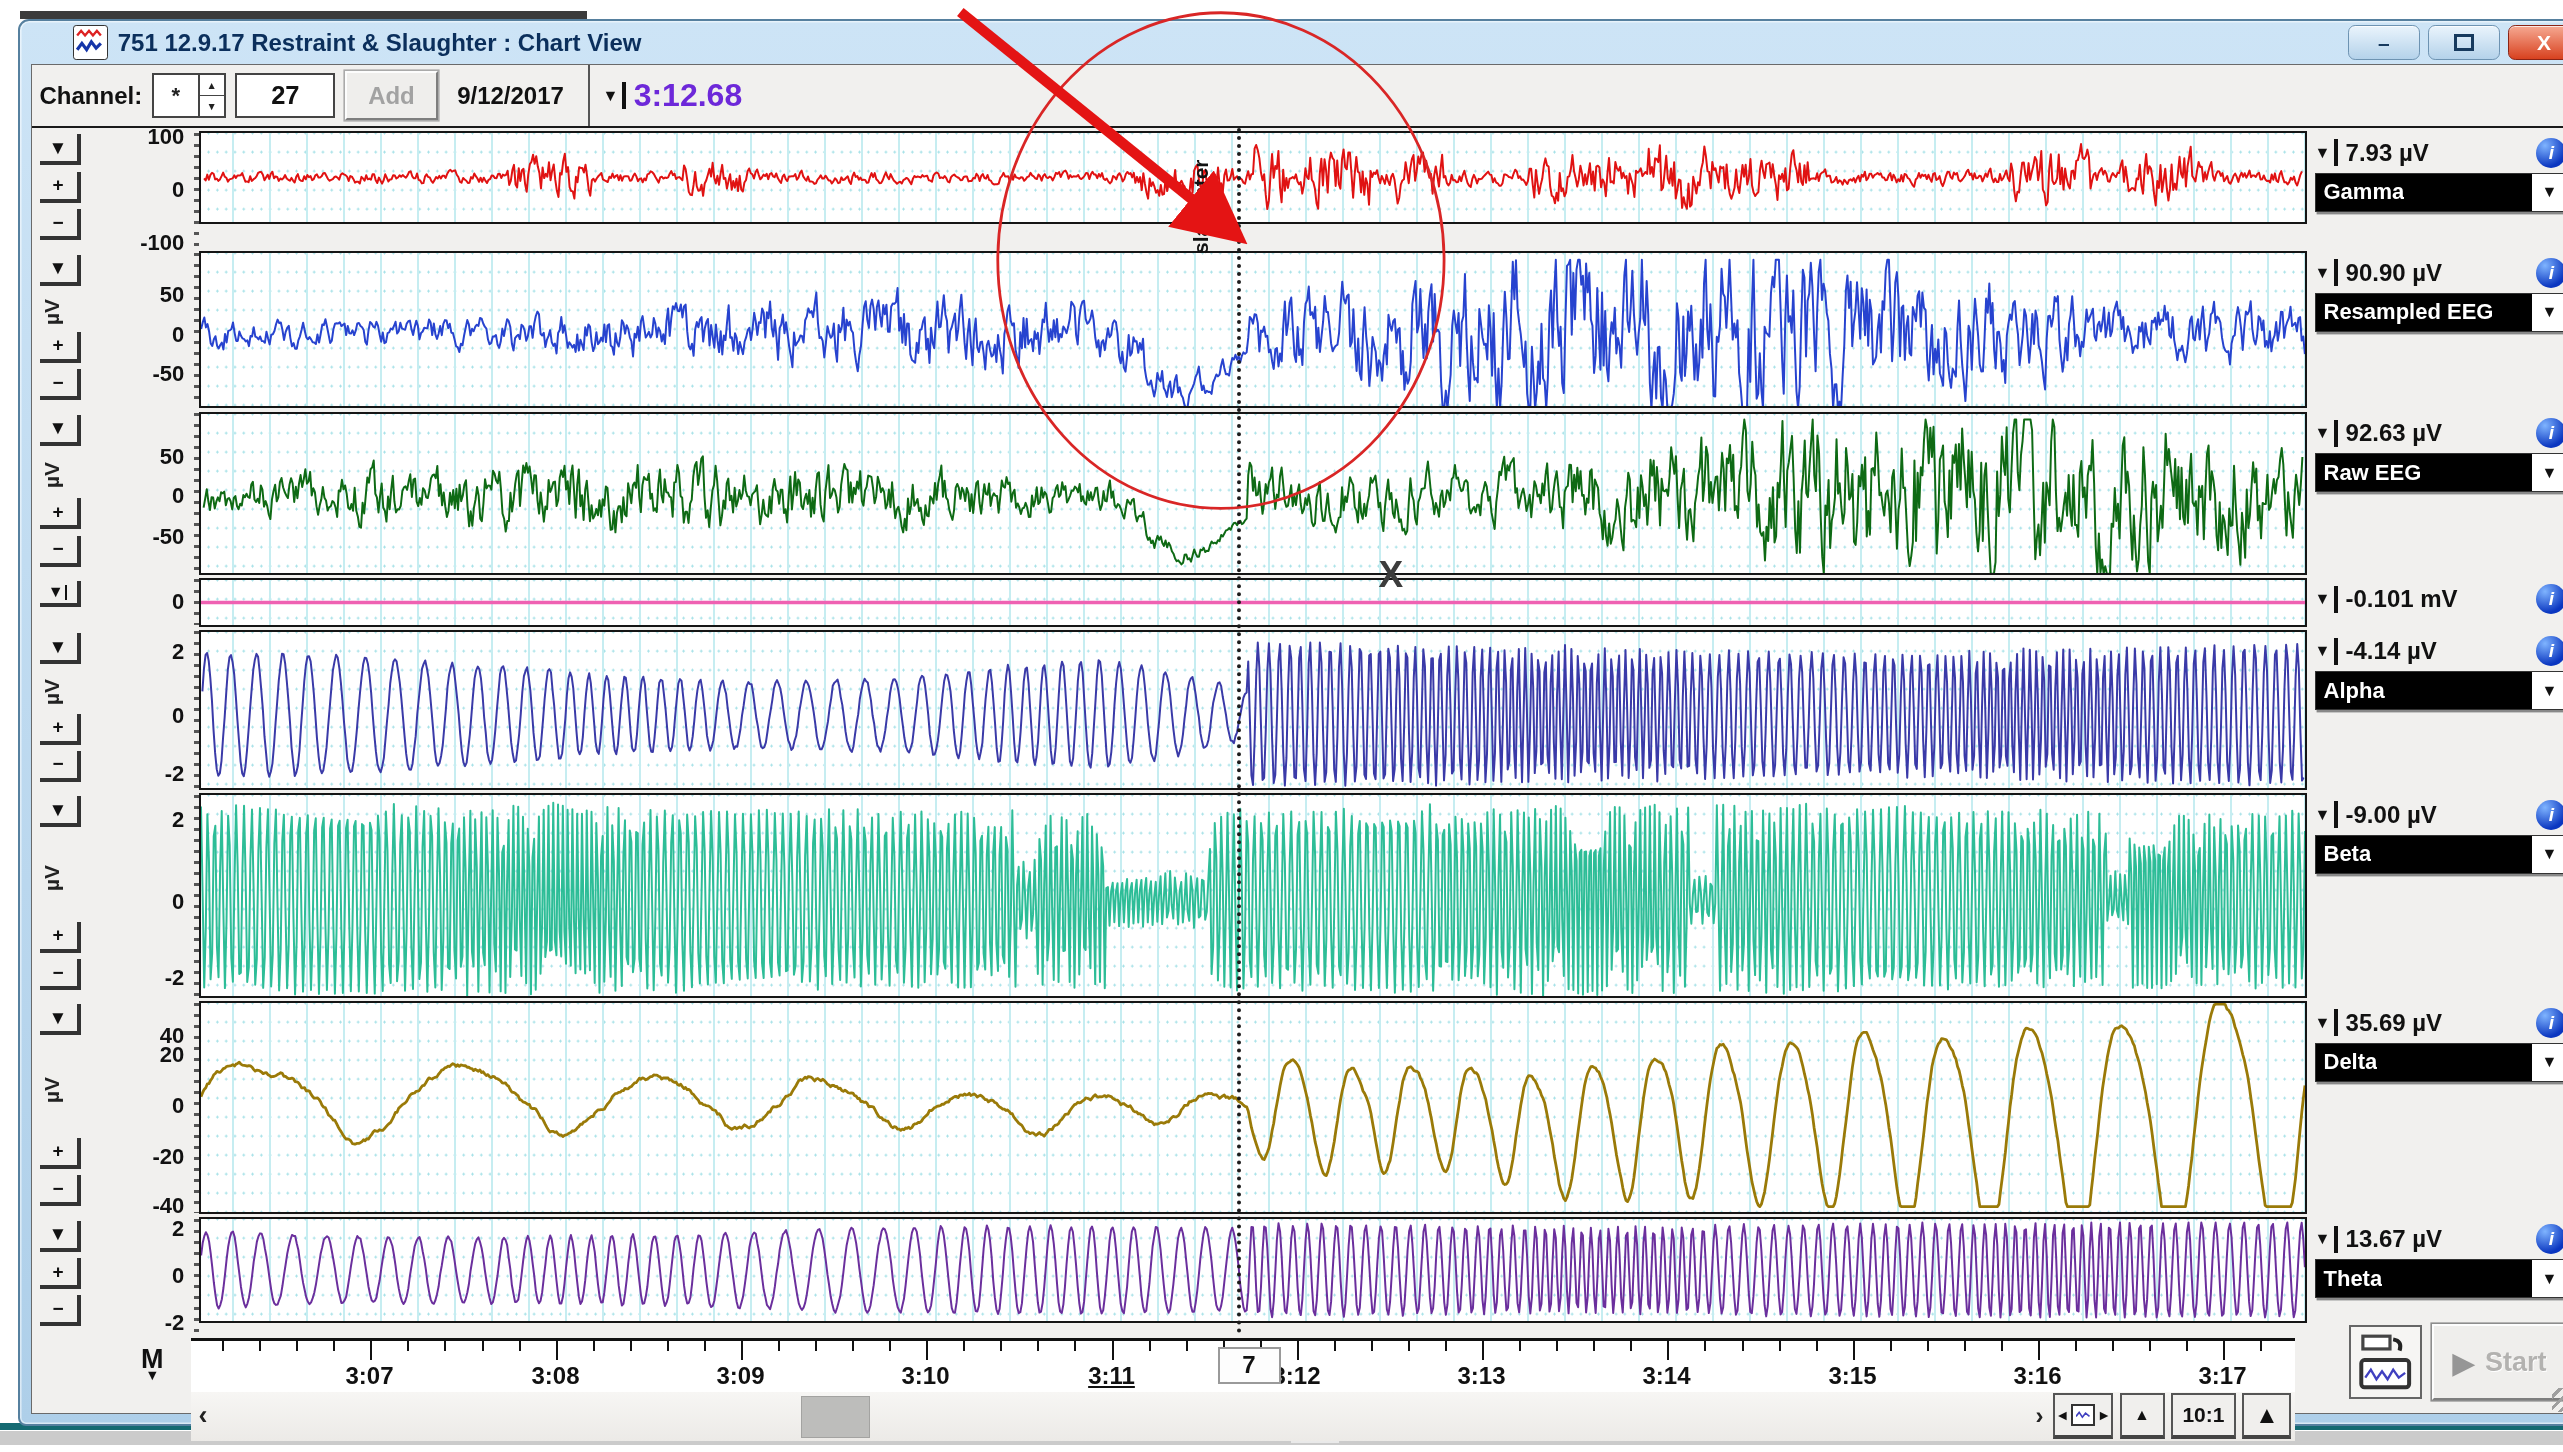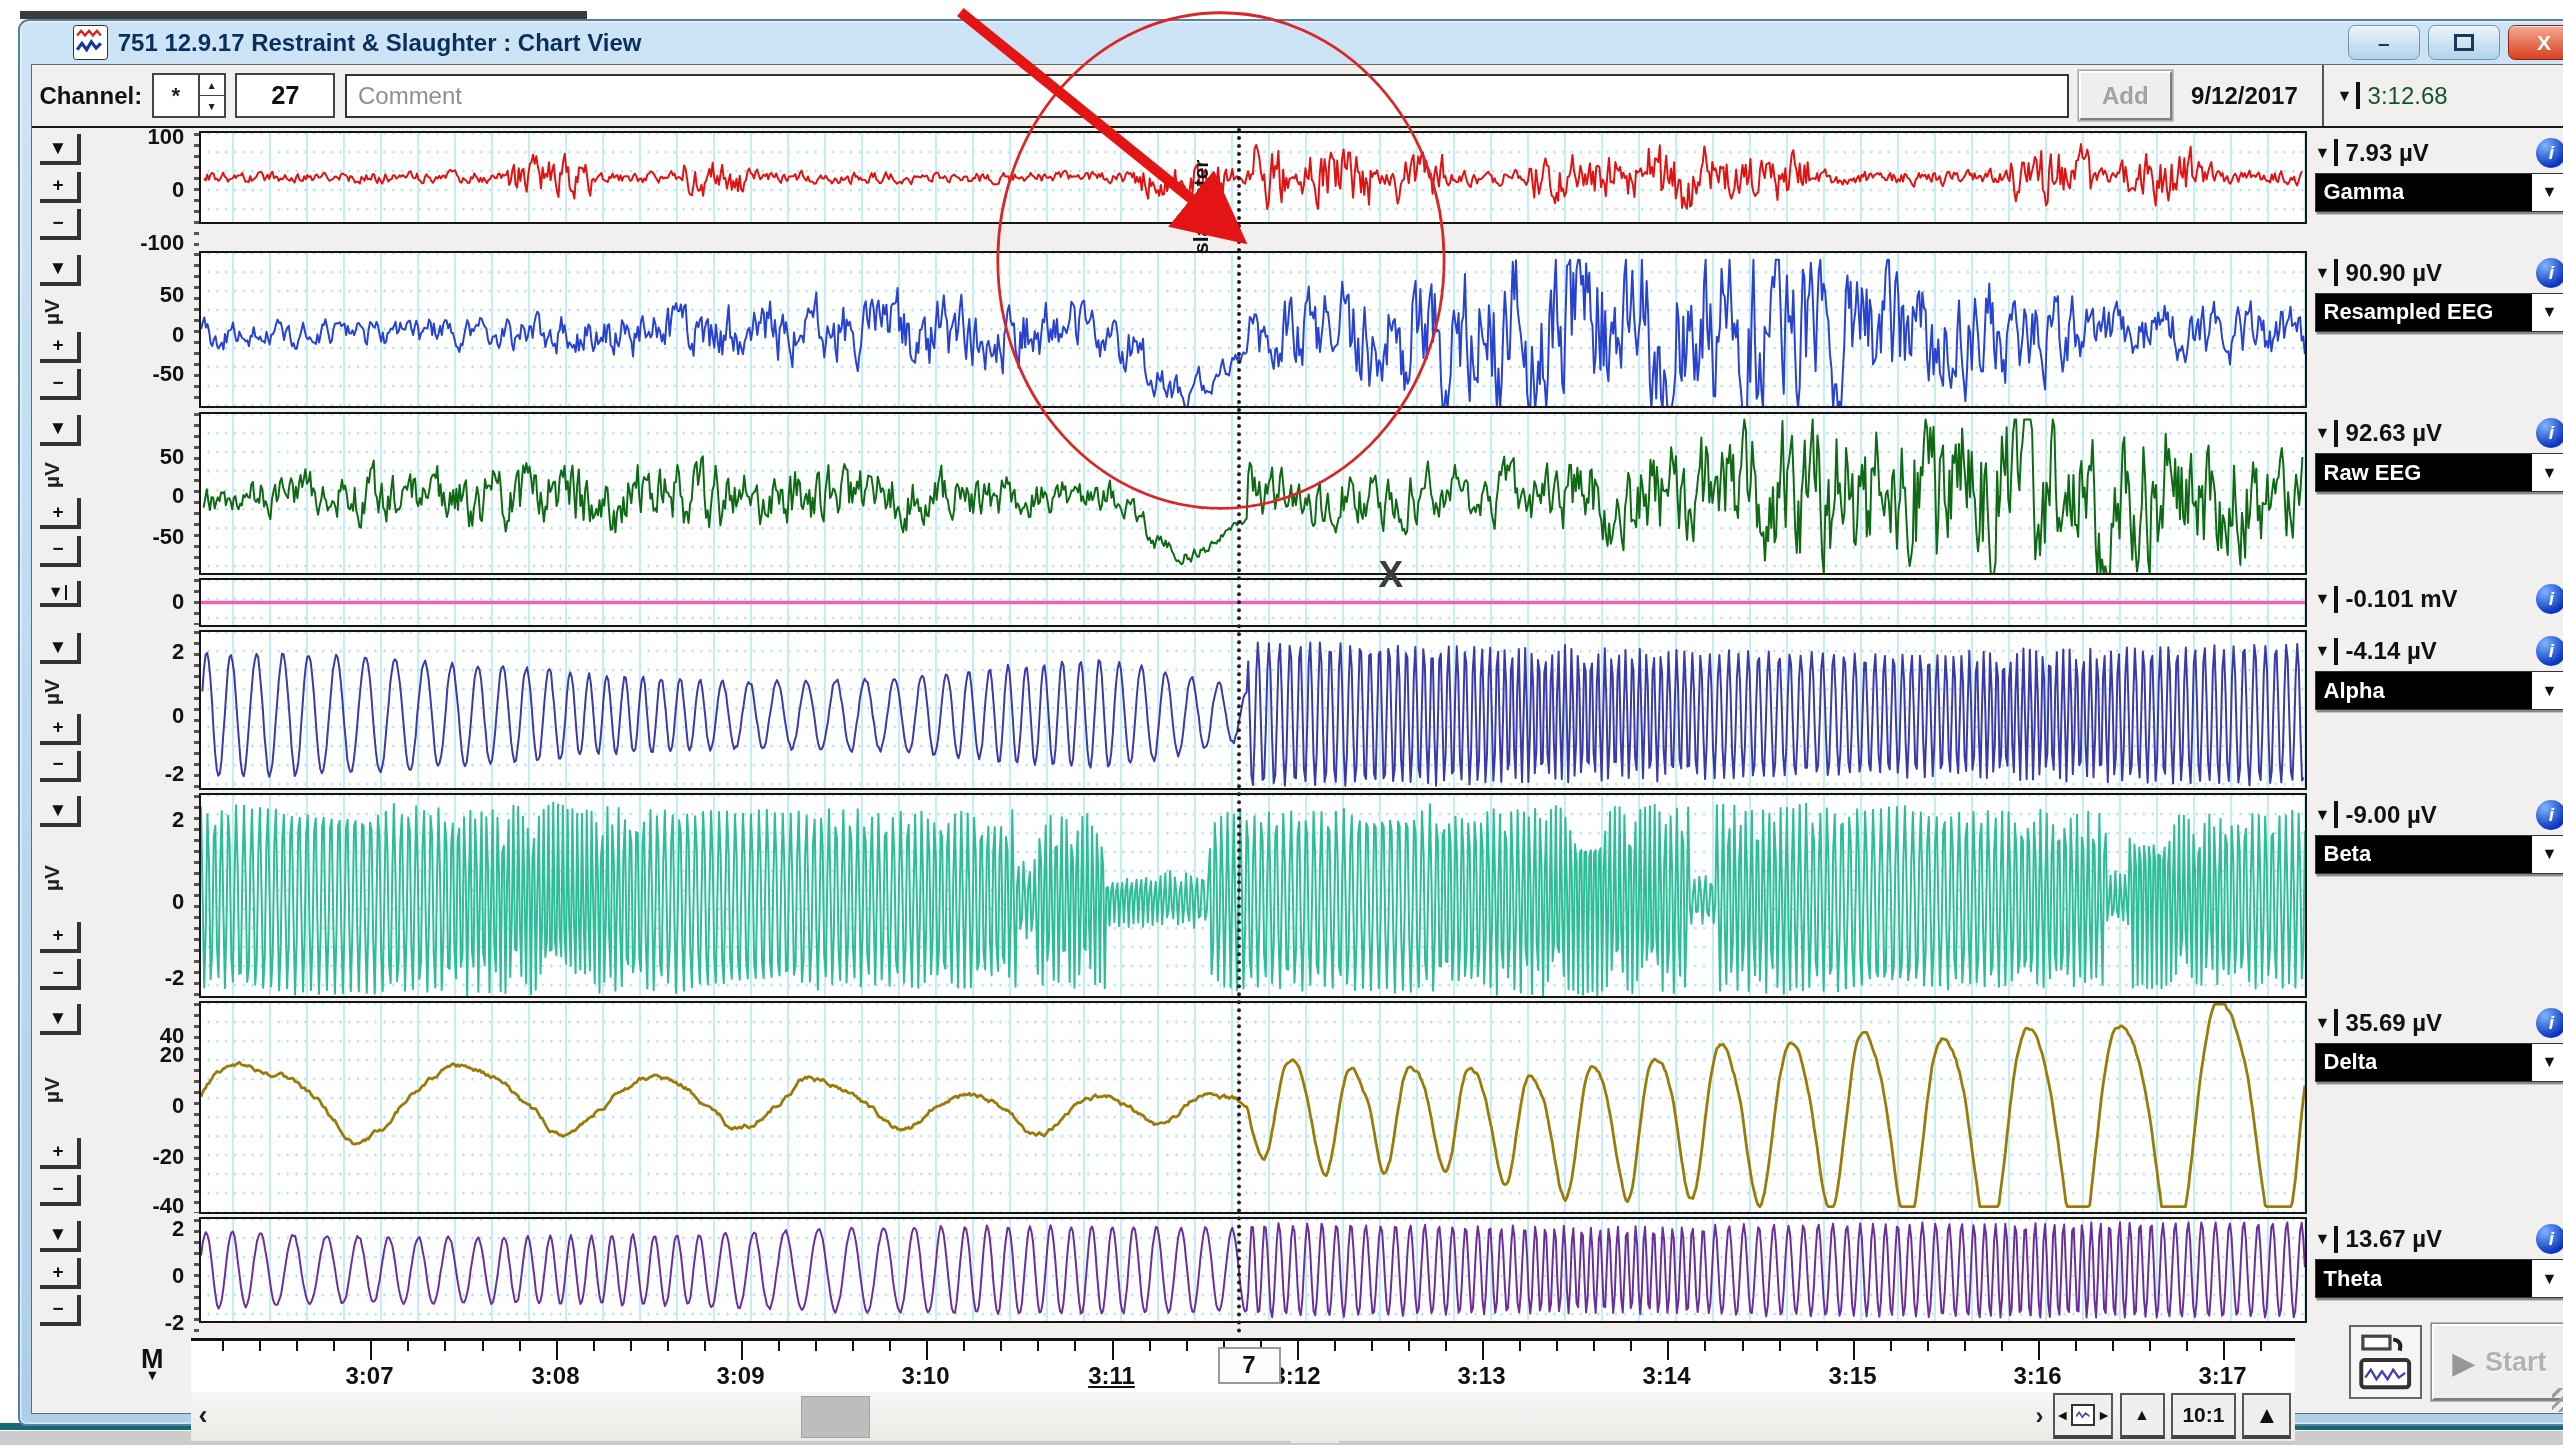--- a/index.html
+++ b/index.html
@@ -40,21 +40,21 @@
   .comment::placeholder{color:#8f8f8f;}
   .addbtn{width:89px;height:45px;background:#efeeec;border:2.4px solid #999;
           border-color:#fdfdfd #7e7e7e #7e7e7e #fdfdfd;box-shadow:0 0 0 1.6px #aaa;
           font-size:24px;font-weight:bold;color:#a2a2a2;display:flex;align-items:center;justify-content:center;}
   .tb-date{font-size:24px;font-weight:bold;color:#111;margin:0 14.3px 0 9.6px;}
   .time-cluster{height:100%;display:flex;align-items:center;gap:8px;border-left:2.4px solid #555;
                 padding-left:12.8px;min-width:233px;}
   .vdd{display:inline-flex;align-items:center;}
   .vdd .tri{font-size:16px;color:#111;}
   .vdd .bar{width:3.2px;height:27px;background:#111;margin-left:4px;}
-  .tb-time{font-size:24px;font-weight:normal;color:#14532d;}
+  .tb-time{font-size:32px;font-weight:bold;color:#6d28d9;}
   
   .chart-region{position:relative;padding-top:3.2px;}
   .ch-row{display:flex;margin-bottom:3.2px;}
   .gutter{width:70px;display:flex;flex-direction:column;align-items:flex-start;padding:3.2px 0 1.6px 8px;}
   .gbtn{width:37px;height:27px;display:flex;align-items:center;justify-content:center;
         font-size:19px;font-weight:bold;color:#111;border-right:4px solid #333;border-bottom:4px solid #333;
         margin-bottom:6.4px;background:transparent;}
   .gbtn.small{height:22px;font-size:16px;}
   .uvlabel{flex:0 0 auto;margin:auto 0;writing-mode:vertical-rl;transform:rotate(180deg);
            font-size:21px;font-weight:bold;color:#222;padding-left:1.6px;}
@@ -159,21 +159,20 @@
     <div class="toolbar">
       <span class="tb-label">Channel:</span>
       <div class="spinner">
         <div class="star">*</div>
         <div class="arrows">
           <div>▲</div>
           <div>▼</div>
         </div>
       </div>
       <div class="chnum">27</div>
-      <input class="comment" placeholder="Comment" style="">
       <div class="addbtn">Add</div>
       <span class="tb-date">9/12/2017</span>
       <div class="time-cluster">
         <span class="vdd">
             <span class="tri">▼</span>
             <span class="bar"></span>
           </span>
         <span class="tb-time">3:12.68</span>
       </div>
     </div>

